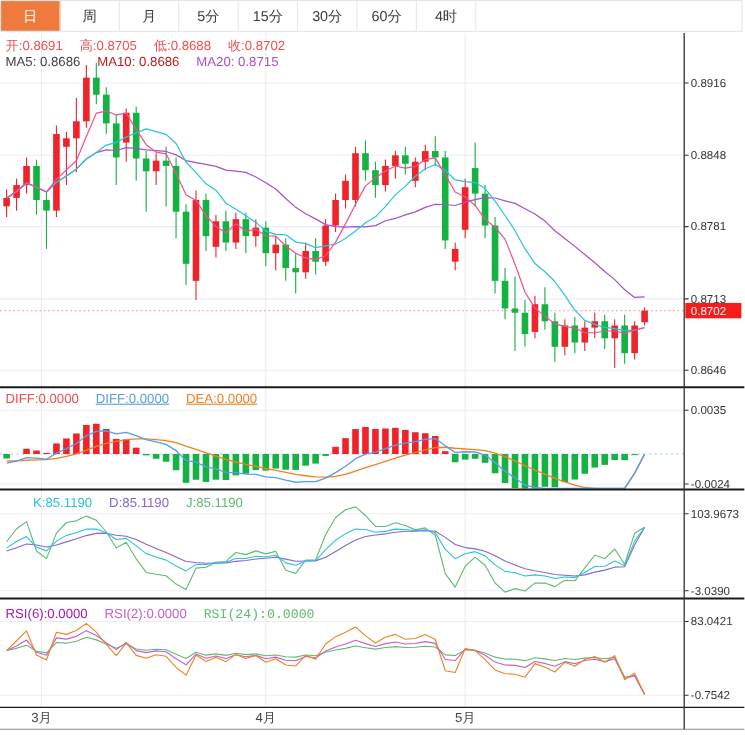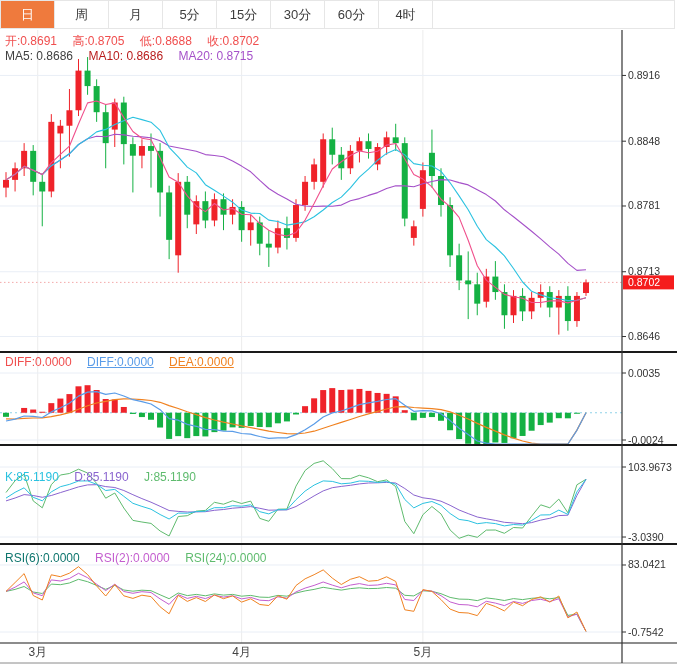--- a/index.html
+++ b/index.html
@@ -13,21 +13,21 @@
   .tab.active{color:#fff;}
   .tab-filler{flex:1;}
   
   .hdr{position:absolute;left:5px;font-size:12px;z-index:4;white-space:nowrap;letter-spacing:0;}
   .hdr .hitem{margin-right:12px;}
   .hdr i{font-style:normal;}
   .hdr b{font-weight:normal;}
   .row-ohlc{top:33px;}
   .row-ma{top:49px;}
   .row-macd{top:355px;}
-  .row-kdj{top:470px;}
+  .row-kdj{top:450px;margin-left:25px;}
   .row-rsi{top:551px;}
   svg text{font-family:"Liberation Sans","DejaVu Sans",sans-serif;}
 </style>
 </head>
 <body>
 
 <div id="app">
 
   <nav class="tabbar">
       <div class="tab active" style="background: rgb(239, 122, 61);">日</div>
@@ -317,18 +317,18 @@
     <span class="hitem" style="color: rgb(240, 130, 33); text-decoration: underline;"><i>DEA:</i><b>0.0000</b></span>
   </div>
 
   <div class="hdr row-kdj">
     <span class="hitem" style="color: rgb(43, 194, 224);"><i>K:</i><b>85.1190</b></span>
     <span class="hitem" style="color: rgb(138, 100, 207);"><i>D:</i><b>85.1190</b></span>
     <span class="hitem" style="color: rgb(95, 187, 110);"><i>J:</i><b>85.1190</b></span>
   </div>
 
   <div class="hdr row-rsi">
-    <span class="hitem" style="color: #0f766e;"><i>RSI(6):</i><b>0.0000</b></span>
+    <span class="hitem" style="color: #a21caf;"><i>RSI(6):</i><b>0.0000</b></span>
     <span class="hitem" style="color: rgb(196, 94, 207);"><i>RSI(2):</i><b>0.0000</b></span>
-    <span class="hitem" style="color: rgb(95, 187, 110);"><i>RSI(24):</i><b>0.0000</b></span>
+    <span class="hitem" style="color: rgb(95, 187, 110); font-family: Liberation Mono, monospace;"><i>RSI(24):</i><b>0.0000</b></span>
   </div>
 
 </div>
 
 </body></html>

